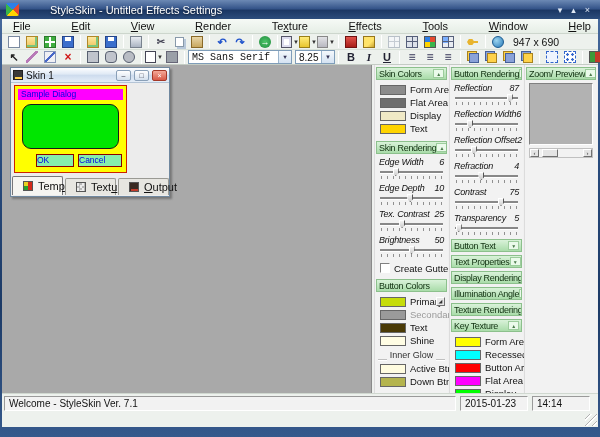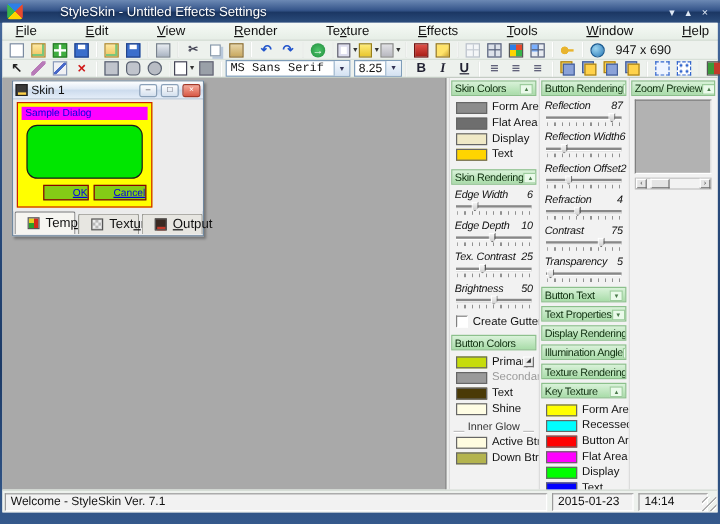--- a/index.html
+++ b/index.html
@@ -96,21 +96,21 @@
 
   
   .main { position:relative; height:343px; }
   .canvas { position:absolute; left:0; top:0; width:370px; height:343px; background:#a9a9a9; border-right:1px solid #8a8a8a; }
   .panelarea { position:absolute; left:371px; top:0; right:0; height:343px; background:#f0f0f0; }
   .pcol { position:absolute; top:0; height:343px; background:#f2f2f2; border-left:1px solid #dcdcdc; padding-top:2px; }
   .pcol1 { left:1px;   width:74px; }
   .pcol2 { left:76px;  width:74px; }
   .pcol3 { left:151px; width:73px; }
 
-  .phead { height:13px; margin:0 1px 3px 1px; display:flex; align-items:flex-end; justify-content:space-between;
+  .phead { height:13px; margin:0 1px 3px 1px; display:flex; align-items:center; justify-content:space-between;
     background:linear-gradient(#d9f2d9,#a9dcA9); border:1px solid #8cc08c; padding:0 2px;
     font-size:9px; letter-spacing:-0.3px; color:#103010; white-space:nowrap; overflow:hidden; }
   .pbtn { width:11px; height:9px; flex:none; background:#eafaea; border:1px solid #9ccc9c;
     display:flex; align-items:center; justify-content:center; font-size:5px; color:#4a7a4a; }
 
   .crow { height:13px; display:flex; align-items:center; gap:4px; padding-left:5px; position:relative; }
   .swatch { width:26px; height:10px; border:1px solid #666; flex:none; }
   .clbl { font-size:9.5px; color:#111; white-space:nowrap; }
   .clbl.grayed { color:#9a9a9a; }
   .mini-btn { position:absolute; right:3px; top:2px; width:9px; height:9px; background:#e8e8e8;
@@ -144,22 +144,22 @@
   .skin1-title { flex:1; font-size:10px; color:#111; white-space:nowrap; }
   .wbtn { width:15px; height:11px; flex:none; border:1px solid #8aa0b8; border-radius:2px;
     background:linear-gradient(#ffffff,#d4e0ee); font-size:7px; line-height:9px; text-align:center; color:#334; }
   .wbtn.close { background:linear-gradient(#f4a898,#d85a48); color:#fff; border-color:#a43828; }
   .skin1-client { position:relative; height:93px; background:#ececec; }
   .sdialog { position:absolute; left:3px; top:2px; width:113px; height:88px; background:#ffff00; border:1px solid #cc2200; }
   .sdlg-title { position:absolute; left:3px; top:3px; right:3px; height:11px; background:#ff00ff;
     color:#0000e6; font-size:8.5px; line-height:11px; padding-left:3px; white-space:nowrap; overflow:hidden; }
   .sdlg-display { position:absolute; left:7px; top:18px; width:97px; height:45px;
     background:#00e600; border:1px solid #1a1a1a; border-radius:9px; }
-  .sdlg-btn { position:absolute; top:68px; height:13px; background:#84cc16; border:1px solid #8a0000;
-    color:#0000e6; text-decoration:underline; font-size:8.5px; line-height:11px; text-align:right; }
+  .sdlg-btn { position:absolute; top:68px; height:13px; background:#86efac; border:1px solid #8a0000;
+    color:#0000e6; font-size:8.5px; line-height:11px; text-align:left; }
   .sdlg-ok { left:21px; width:38px; } .sdlg-cancel { left:63px; width:44px; }
   .skin1-tabs { display:flex; gap:2px; padding:2px 1px 0 1px; height:20px; }
   .tab { flex:none; width:51px; height:17px; display:flex; align-items:center; gap:5px; padding:0 10px;
     background:#e7e6e1; border:1px solid #9a9a94; border-bottom:none; border-radius:2px 2px 0 0; font-size:11px; color:#111; white-space:nowrap; }
   .tab.active { background:#f6f5f1; border-color:#77777a; height:19px; margin-top:-2px; font-weight:normal; }
   .tabic { width:10px; height:10px; flex:none; border:1px solid #555; }
   [data-name="template-tab-icon"] { background:conic-gradient(from 0deg,#d42a1a 0 50%,#2aa02a 0 75%,#e6d020 0); }
   [data-name="texture-tab-icon"] { background:repeating-conic-gradient(#b8b8b8 0 25%,#ececec 0 50%) 0 0/5px 5px; }
   [data-name="output-tab-icon"] { background:linear-gradient(#c23a2a,#c23a2a) 1px 6px/7px 3px no-repeat,#3a2a22; }
 
@@ -167,21 +167,21 @@
   .preview-box { margin:1px 4px 3px 4px; height:62px; background:#b2b2b2;
     border:1px solid; border-color:#808080 #fff #fff #808080; }
   .hscroll { position:relative; height:10px; margin:0 4px; background:#f2f2f2; border:1px solid #c0c0c0; display:flex; }
   .hs-btn { width:9px; height:8px; background:#e4e4e4; border:1px solid; border-color:#fff #707070 #707070 #fff;
     font-size:6px; line-height:7px; text-align:center; color:#333; flex:none; }
   .hs-thumb { position:absolute; left:12px; top:0; width:16px; height:8px; background:#e4e4e4;
     border:1px solid; border-color:#fff #707070 #707070 #fff; }
   .hs-end { position:absolute; right:0; }
 
   
-  .statusbar { position:absolute; left:0; bottom:0; width:596px; height:19px; background:#edf1ed;
+  .statusbar { position:absolute; left:0; bottom:0; width:596px; height:34px; background:#edf1ed;
     border-top:1px solid #d0d8d0; }
   .spanel { position:absolute; top:2px; height:15px; background:#f2f2f2;
     border:1px solid; border-color:#9a9a9a #fff #fff #9a9a9a; font-size:10px; color:#111;
     line-height:13px; padding:0 4px; white-space:nowrap; overflow:hidden; }
   .sp-msg { left:2px; width:452px; } .sp-date { left:458px; width:68px; } .sp-time { left:530px; width:58px; }
   .grip { position:absolute; right:1px; bottom:1px; width:12px; height:12px;
     background:repeating-linear-gradient(135deg,transparent 0 3px,#b0b0b0 3px 4px,#fff 4px 5px); }
   u { text-decoration:underline; }
 </style>
 </head>

